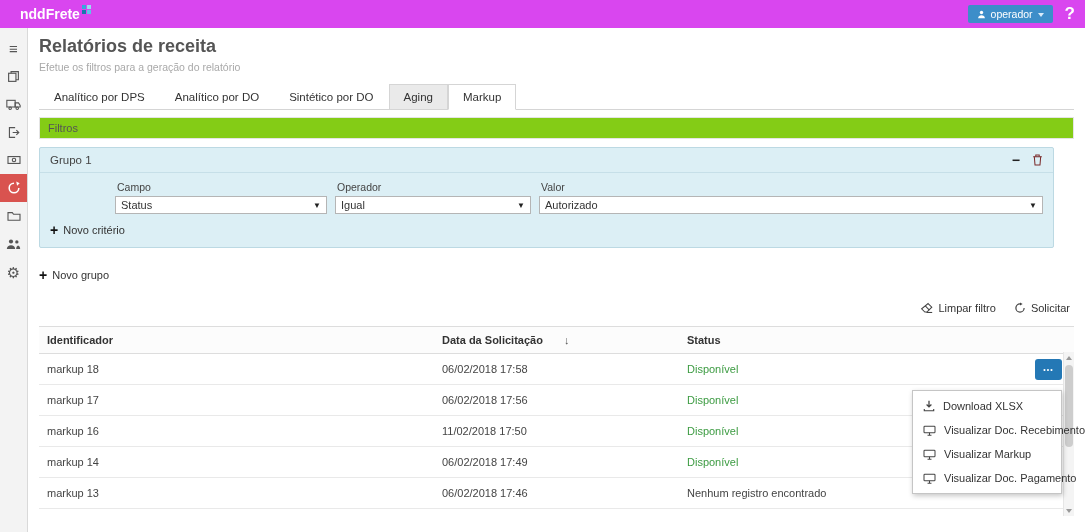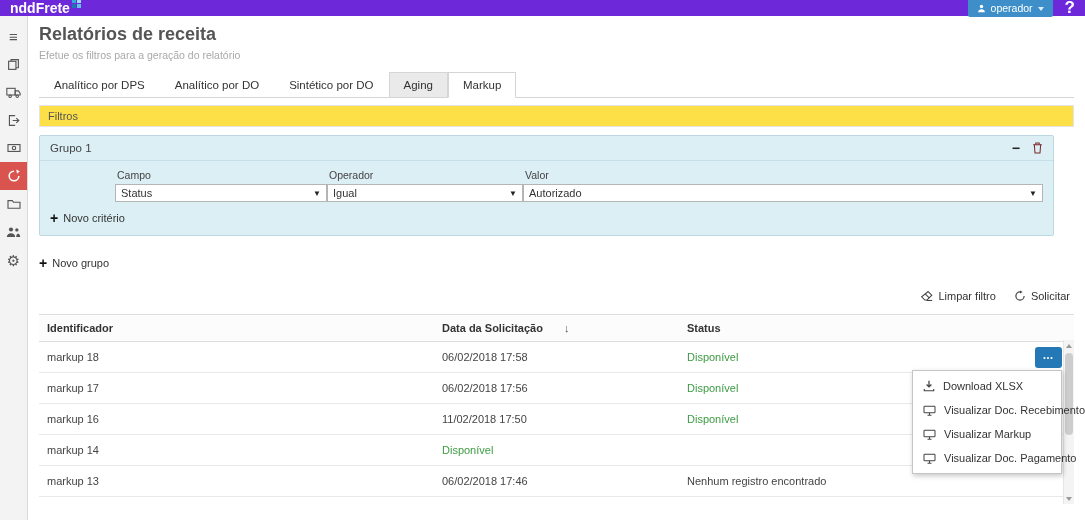--- a/index.html
+++ b/index.html
@@ -1,20 +1,20 @@
 <!DOCTYPE html>
 <html><head>
 <meta charset="utf-8">
 <style>
 *{box-sizing:border-box;margin:0;padding:0}
 html,body{width:1085px;height:532px;overflow:hidden}
 body{font-family:"Liberation Sans","DejaVu Sans",sans-serif;background:#fff;color:#333}
 
 
-.topbar{height:16px;background:#6d28d9;display:flex;align-items:center;justify-content:space-between;padding:0 8px 0 10px}
+.topbar{height:28px;background:#d946ef;display:flex;align-items:center;justify-content:space-between;padding:0 8px 0 20px}
 .brand{color:#fff;font-size:14px;font-weight:bold;display:flex;align-items:flex-start;line-height:24px;cursor:default}
 .brand-mark{display:inline-grid;grid-template-columns:4px 4px;grid-auto-rows:4px;gap:1px;margin:3px 0 0 2px}
 .brand-mark i{display:block}
 .brand-mark .a{background:#35a7dd}.brand-mark .b{background:#9adcf2}
 .brand-mark .c{background:#1779ad}.brand-mark .d{background:#5fc3e8}
 .topbar-right{display:flex;align-items:center;gap:12px}
 .user-btn{background:#3d8ec9;border:none;color:#fff;font-size:10.5px;padding:3px 9px;border-radius:2px;display:flex;align-items:center;gap:5px;cursor:pointer;font-family:inherit}
 .caret{width:0;height:0;border-left:3.5px solid transparent;border-right:3.5px solid transparent;border-top:4px solid #d9ecfa;margin-top:1px}
 .help{color:#fff;font-size:17px;font-weight:bold;cursor:pointer;padding-right:2px}
 
@@ -31,28 +31,28 @@
 .page-title{font-size:18px;font-weight:700;color:#555}
 .page-subtitle{font-size:10.5px;color:#a9a9a9;margin-top:4px}
 
 
 .tabs{display:flex;align-items:flex-end;border-bottom:1px solid #d5d5d5;margin-top:11px;font-size:11.5px}
 .tab{padding:6px 14px;cursor:pointer;border:1px solid transparent;margin-bottom:-1px;color:#333;white-space:nowrap}
 .tab.highlight{background:#eaeaea;border-color:#d5d5d5}
 .tab.active{background:#fff;border-color:#d5d5d5;border-bottom-color:#fff}
 
 
-.panel-heading{border:1px solid #e4e4e4;background:#fde047;padding:4px 8px;font-size:11px;color:#555;margin-top:7px}
+.panel-heading{border:1px solid #e4e4e4;background:#84cc16;padding:4px 8px;font-size:11px;color:#555;margin-top:7px}
 .group{background:#dceff5;border:1px solid #bcd9e3;border-radius:2px;margin:8px 20px 0 0}
 .group-head{display:flex;justify-content:space-between;align-items:center;padding:5px 10px;border-bottom:1px solid #c6dfe8;font-size:11.5px;color:#444}
 .group-tools{display:flex;align-items:center;gap:12px}
 .icon-minus{font-size:14px;font-weight:bold;color:#222;cursor:pointer;line-height:1}
 .icon-trash{color:#7a2a2a;cursor:pointer;display:flex}
 .group-body{padding:8px 10px 10px}
-.fields{display:flex;gap:0;margin-left:65px}
+.fields{display:flex;gap:8px;margin-left:65px}
 .field{display:flex;flex-direction:column}
 .field .flabel{font-size:10.5px;color:#444;margin:0 0 3px 2px}
 .field.f1{width:212px}.field.f2{width:196px}.field.f3{flex:1}
 .selectbox{background:#fff;border:1px solid #b5b5b5;height:18px;display:flex;align-items:center;justify-content:space-between;padding:0 5px;font-size:11px;color:#333;cursor:pointer}
 .selectbox .arrow{font-size:8px;color:#222;margin-left:6px}
 .add-link{display:flex;align-items:center;gap:5px;font-size:11px;color:#333;margin-top:9px;cursor:pointer;width:max-content}
 .add-link .plus{font-size:14px;font-weight:bold;line-height:1;color:#111}
 .add-group{margin-top:20px}
 
 
@@ -65,21 +65,21 @@
 .thead{display:flex;border-top:1px solid #ddd;border-bottom:1px solid #ddd;background:#fcfcfc;font-weight:bold;font-size:11px;color:#333}
 .th{padding:7px 8px}
 .th.c1{width:395px}.th.c2{width:245px;display:flex;gap:21px;align-items:center}.th.c3{flex:1}
 .sort{color:#555;font-weight:normal}
 .trow{display:flex;align-items:center;height:31px;border-bottom:1px solid #e9e9e9;font-size:11px;color:#444;position:relative}
 .td{padding:0 8px}
 .td.c1{width:395px}.td.c2{width:245px}.td.c3{flex:1}
 .td.status.available{color:#3c9b42}
 .td.status.none{color:#444}
 .row-actions-btn{position:absolute;right:12px;top:5px;width:27px;height:21px;background:#2478b5;border:none;border-radius:3px;color:#fff;cursor:pointer;display:flex;align-items:center;justify-content:center;font-size:7px;letter-spacing:1px;font-family:inherit}
-.context-menu{position:absolute;right:12px;top:56px;width:150px;background:#fff;border:1px solid #c5c5c5;box-shadow:1px 2px 5px rgba(0,0,0,.22);z-index:5;padding:3px 0}
+.context-menu{position:absolute;right:12px;top:64px;width:150px;background:#fff;border:1px solid #c5c5c5;box-shadow:1px 2px 5px rgba(0,0,0,.22);z-index:5;padding:3px 0}
 .menu-item{display:flex;align-items:center;gap:8px;padding:6px 10px;font-size:11px;color:#333;cursor:pointer;white-space:nowrap}
 .menu-item svg{flex:none;color:#444}
 
 
 .scrollbar{position:absolute;right:0;top:26px;width:11px;height:164px;background:#f4f4f4;border-left:1px solid #e6e6e6}
 .sb-btn{height:11px;display:flex;align-items:center;justify-content:center;cursor:pointer}
 .sb-btn::after{content:"";width:0;height:0;border-left:3px solid transparent;border-right:3px solid transparent}
 .sb-up::after{border-bottom:4px solid #9a9a9a}
 .sb-down{position:absolute;bottom:0;left:0;right:0}
 .sb-down::after{border-top:4px solid #9a9a9a}
@@ -275,20 +275,21 @@
           <div class="td c2">06/02/2018 17:56</div>
           <div class="td c3 status available">Disponível</div>
         </div>
         <div class="trow">
           <div class="td c1">markup 16</div>
           <div class="td c2">11/02/2018 17:50</div>
           <div class="td c3 status available">Disponível</div>
         </div>
         <div class="trow">
           <div class="td c1">markup 14</div>
+          <div class="td c2">06/02/2018 17:49</div>
           <div class="td c3 status available">Disponível</div>
         </div>
         <div class="trow">
           <div class="td c1">markup 13</div>
           <div class="td c2">06/02/2018 17:46</div>
           <div class="td c3 status none">Nenhum registro encontrado</div>
         </div>
 
         <div class="context-menu">
           <div class="menu-item">

